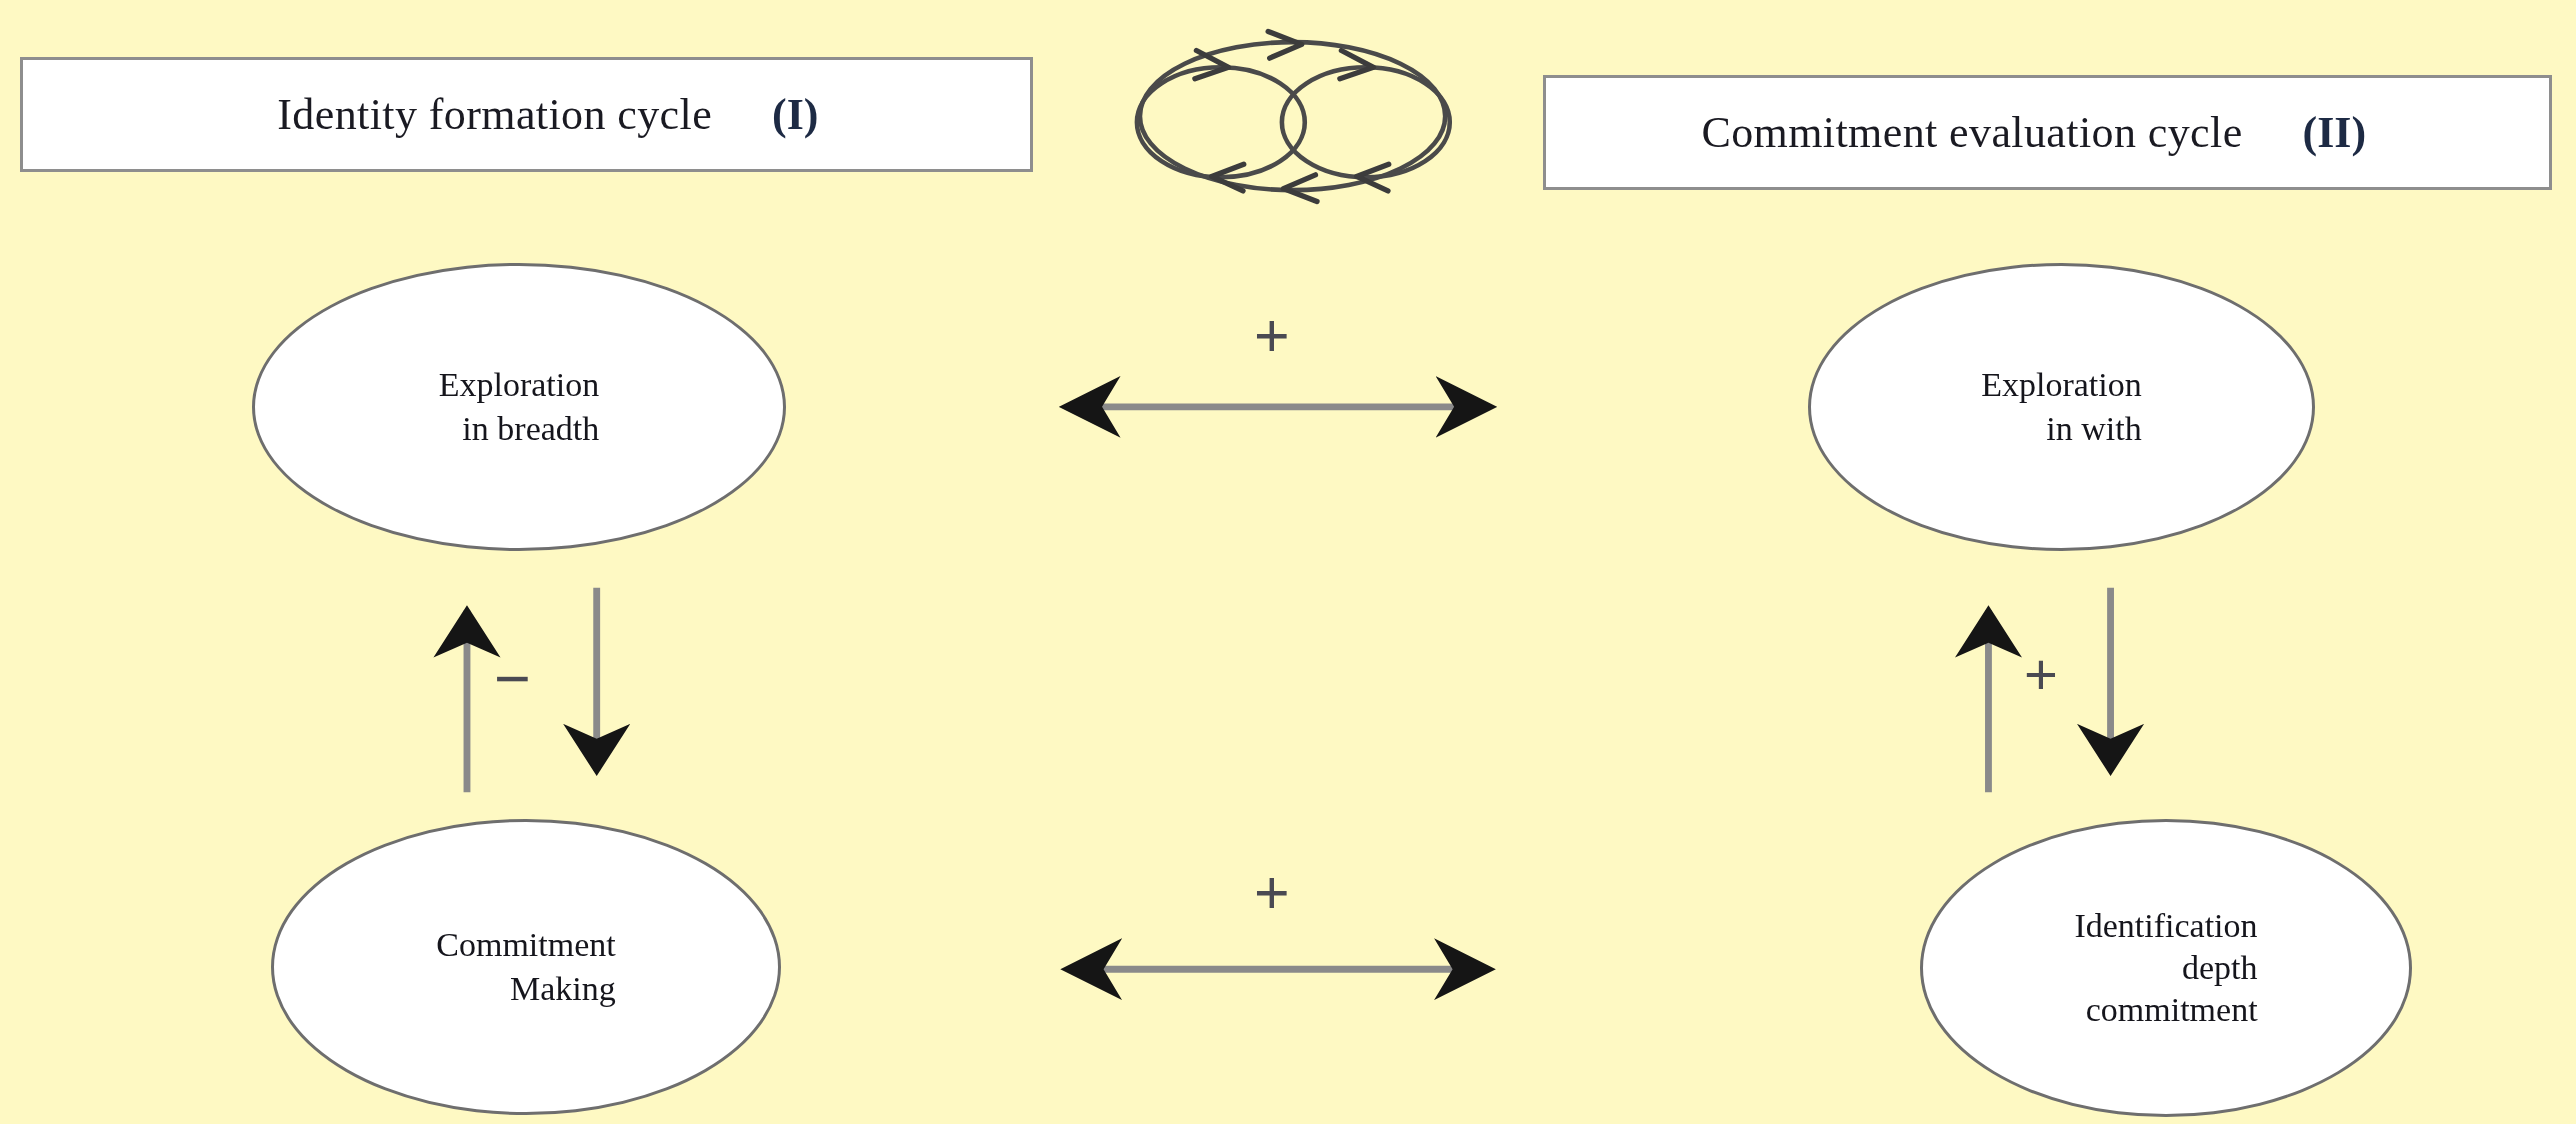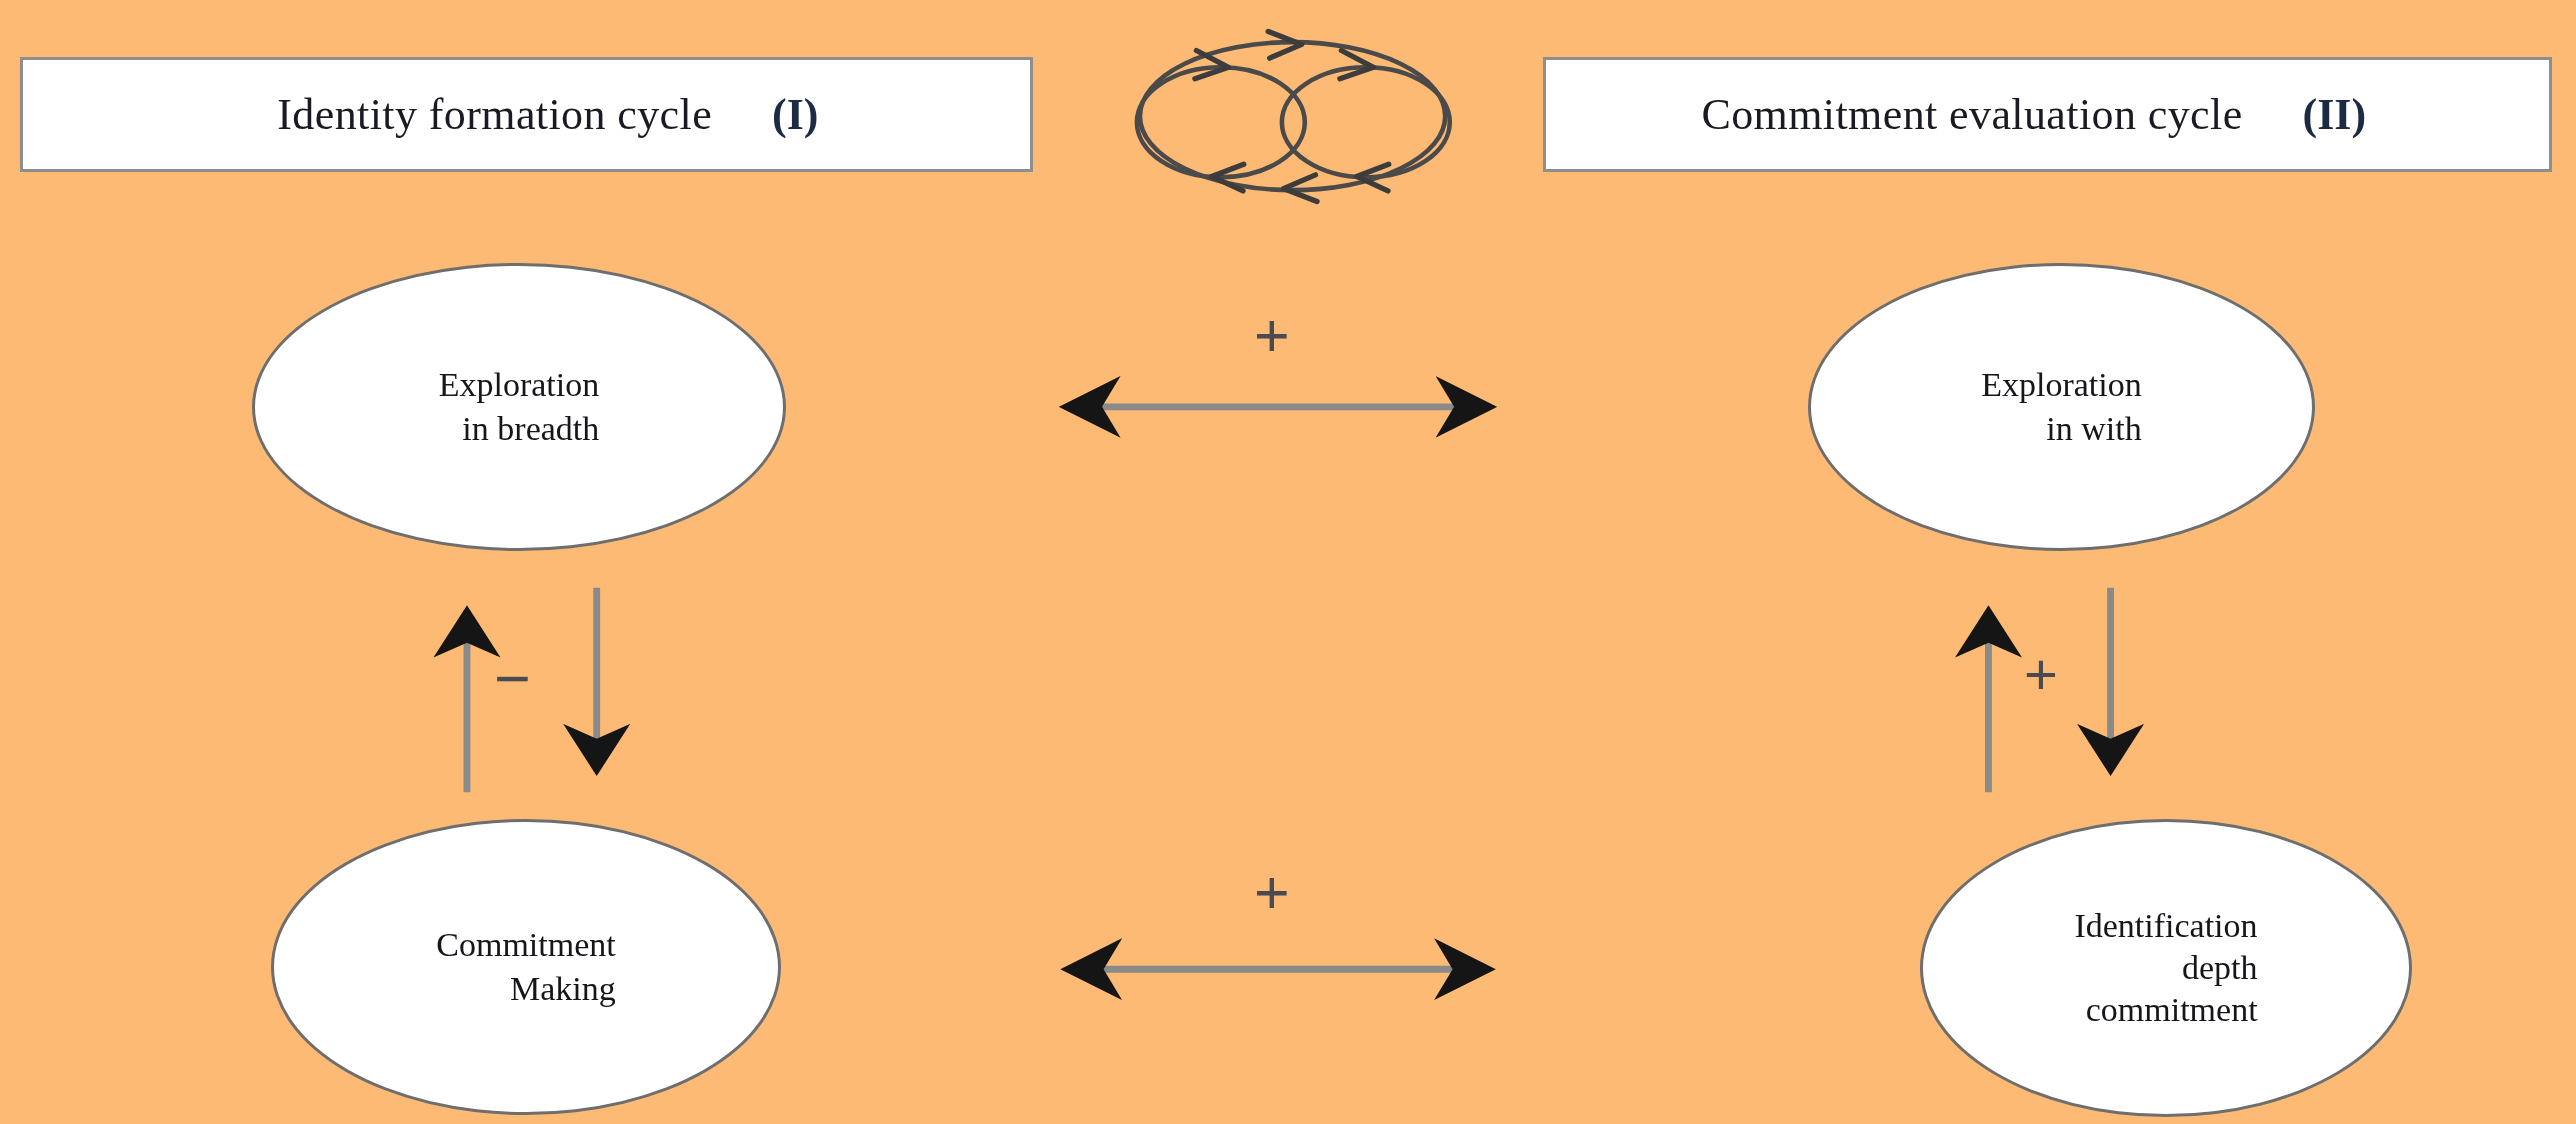--- a/index.html
+++ b/index.html
@@ -9,21 +9,21 @@
     background: #ffffff;
   }
   body {
     font-family: "Liberation Serif", "DejaVu Serif", serif;
     color: #16161d;
   }
   #stage {
     position: relative;
     width: 2576px;
     height: 1125px;
-    background: #fdba74;
+    background: #fef9c3;
     overflow: hidden;
   }
   
   .header-box {
     position: absolute;
     box-sizing: border-box;
     border: 3.8px solid #8e8e8e;
     background: #ffffff;
     display: flex;
     align-items: center;
@@ -40,21 +40,21 @@
     letter-spacing: 0.4px;
     color: #1a1a22;
   }
   .header-roman {
     font-size: 44px;
     font-weight: bold;
     color: #1d2a44;
     margin-left: 60px;
   }
   #header-left  { left: 20px;   top: 57px; width: 1013px; height: 115px; }
-  #header-right { left: 1543px; top: 57px; width: 1009px; height: 115px; }
+  #header-right { left: 1543px; top: 75px; width: 1009px; height: 115px; }
   #header-left .inner  { transform: translateX(21.4px); }
   #header-right .inner { transform: translateX(-13.7px); }
 
   
   .node {
     position: absolute;
     box-sizing: border-box;
     border: 3.1px solid #6e6e6e;
     border-radius: 50%;
     background: #ffffff;

